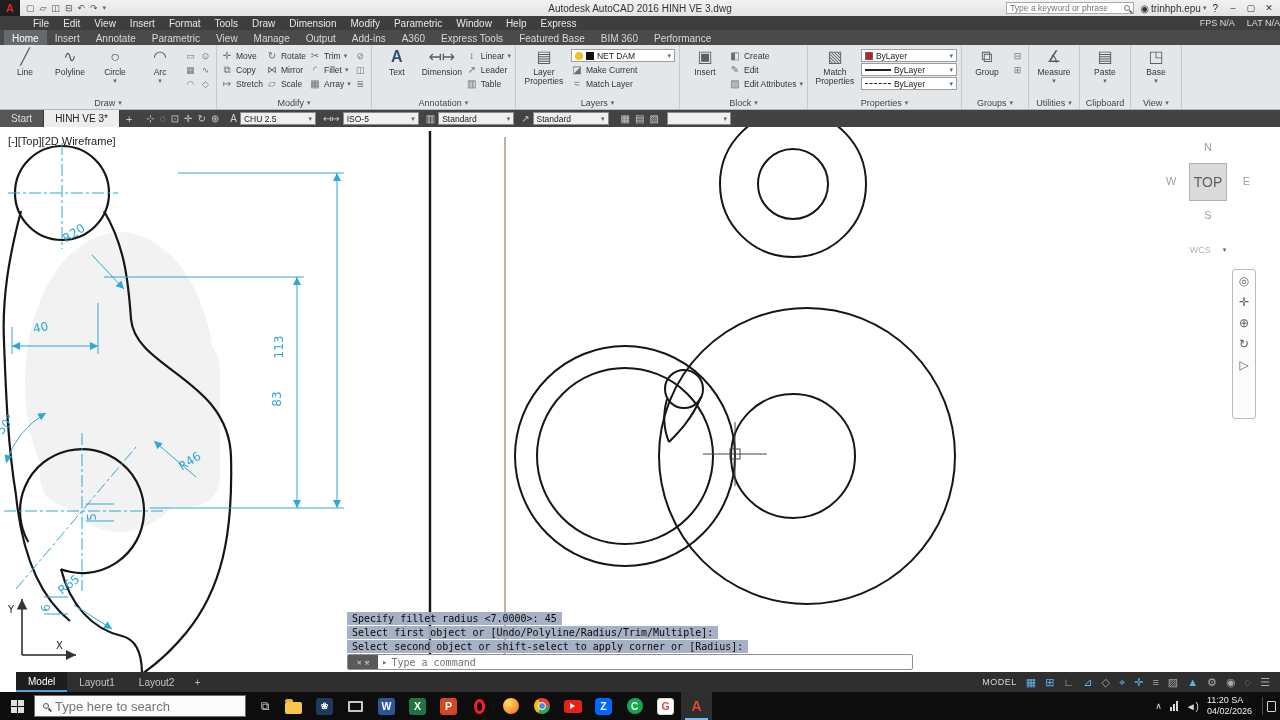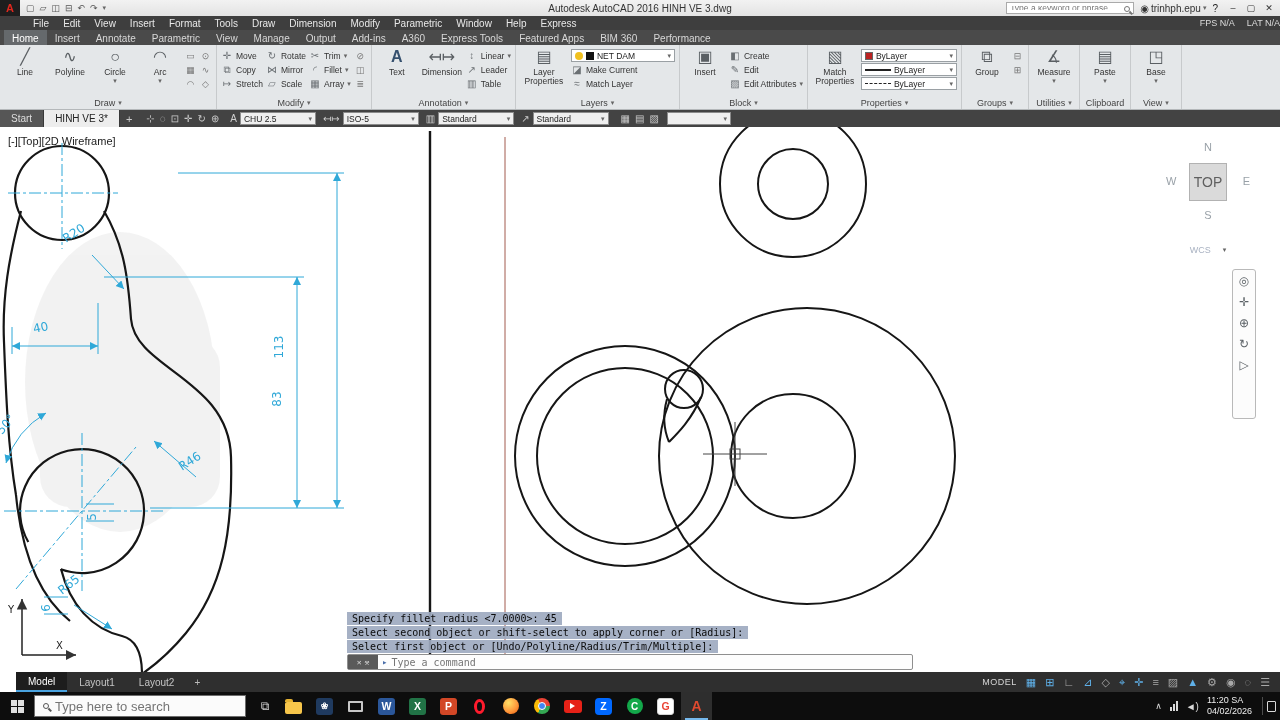--- a/index.html
+++ b/index.html
@@ -6,21 +6,21 @@
   html,body{width:1280px;height:720px;overflow:hidden;font-family:"Liberation Sans",sans-serif}
   body{position:relative;background:#fff}
 
   
   .titlebar{position:absolute;top:0;left:0;right:0;height:16px;background:linear-gradient(#f2f2f2,#e3e3e3);display:flex;align-items:center;font-size:10px;color:#222;z-index:30}
   .app-logo{width:20px;height:16px;background:#1e1e1e;color:#e0281e;font-weight:bold;font-size:11px;display:flex;align-items:center;justify-content:center}
   .qat{display:flex;align-items:center;gap:5px;margin-left:6px;color:#555;font-size:9px}
   .qat span{cursor:default}
   .tb-title{position:absolute;left:0;right:0;text-align:center;font-size:10px;color:#333;pointer-events:none}
   .tb-right{margin-left:auto;display:flex;align-items:center;gap:6px;padding-right:2px;z-index:2}
-  .tb-search{display:flex;background:#fff;border:1px solid #aaa;height:12px;width:128px;padding:3px 3px;gap:3px}
+  .tb-search{display:flex;align-items:center;background:#fff;border:1px solid #aaa;height:12px;width:128px;padding:3px 3px;gap:3px}
   .tb-search input{border:0;outline:0;width:100%;font-size:8.5px;color:#444;background:transparent}
   .mag{width:6px;height:6px;border:1.5px solid #777;border-radius:50%;position:relative;flex:none}
   .mag::after{content:"";position:absolute;width:4px;height:1.5px;background:#777;transform:rotate(45deg);left:4px;top:5px}
   .tb-user{display:flex;align-items:center;gap:2px;color:#333}
   .winbtns{display:flex}
   .winbtns span{width:18px;text-align:center;color:#333;font-size:9px}
 
   
   .menubar{position:absolute;top:16px;left:0;right:0;height:14px;background:#3e3e3e;display:flex;align-items:center;padding-left:26px;z-index:30}
   .menu-item{padding:0 7px;font-size:10px;color:#e8e8e8}
@@ -185,21 +185,21 @@
   <span class="rtab active">Home</span>
   <span class="rtab">Insert</span>
   <span class="rtab">Annotate</span>
   <span class="rtab">Parametric</span>
   <span class="rtab">View</span>
   <span class="rtab">Manage</span>
   <span class="rtab">Output</span>
   <span class="rtab">Add-ins</span>
   <span class="rtab">A360</span>
   <span class="rtab">Express Tools</span>
-  <span class="rtab">Featured Apps</span>
+  <span class="rtab">Featured Base</span>
   <span class="rtab">BIM 360</span>
   <span class="rtab">Performance</span>
 </div>
 
 <div class="ribbon">
 
   <div class="panel">
     <div class="panel-content">
       <div class="bigbtn">
         <span class="ic">╱</span>
@@ -638,22 +638,22 @@
   <div class="navbar">
     <span>◎</span>
     <span>✛</span>
     <span>⊕</span>
     <span>↻</span>
     <span>▷</span>
   </div>
 
   <div class="cmd">
     <div class="cmd-line">Specify fillet radius &lt;7.0000&gt;: 45</div>
+    <div class="cmd-line">Select first object or [Undo/Polyline/Radius/Trim/Multiple]:</div>
     <div class="cmd-line">Select second object or shift-select to apply corner or [Radius]:</div>
-    <div class="cmd-line">Select first object or [Undo/Polyline/Radius/Trim/Multiple]:</div>
     <div class="cmd-row">
       <div class="cmd-chip">
         <span>✕</span>
         <span>⚒</span>
       </div>
       <span class="cmd-prompt">▸</span>
       <input placeholder="Type a command" style="">
     </div>
   </div>
 </div>

